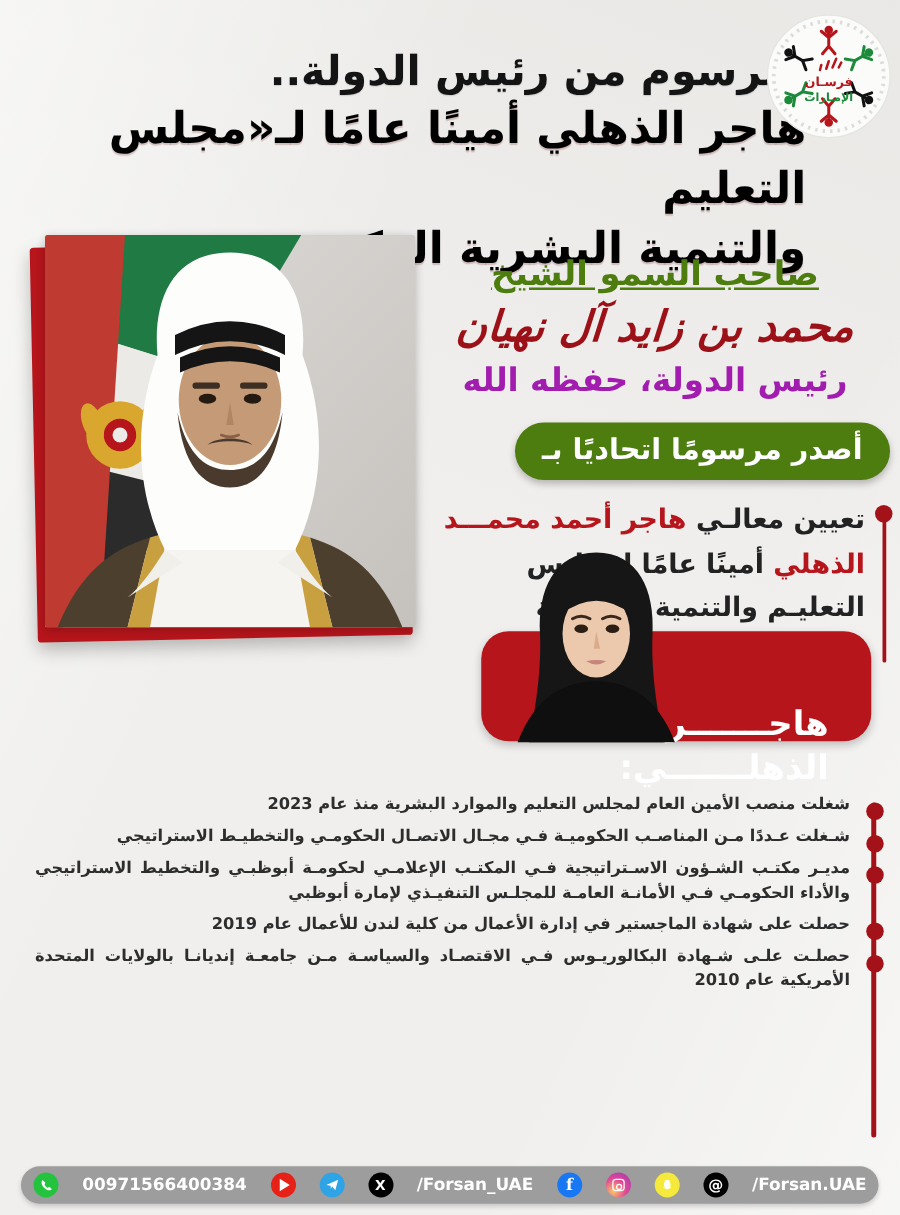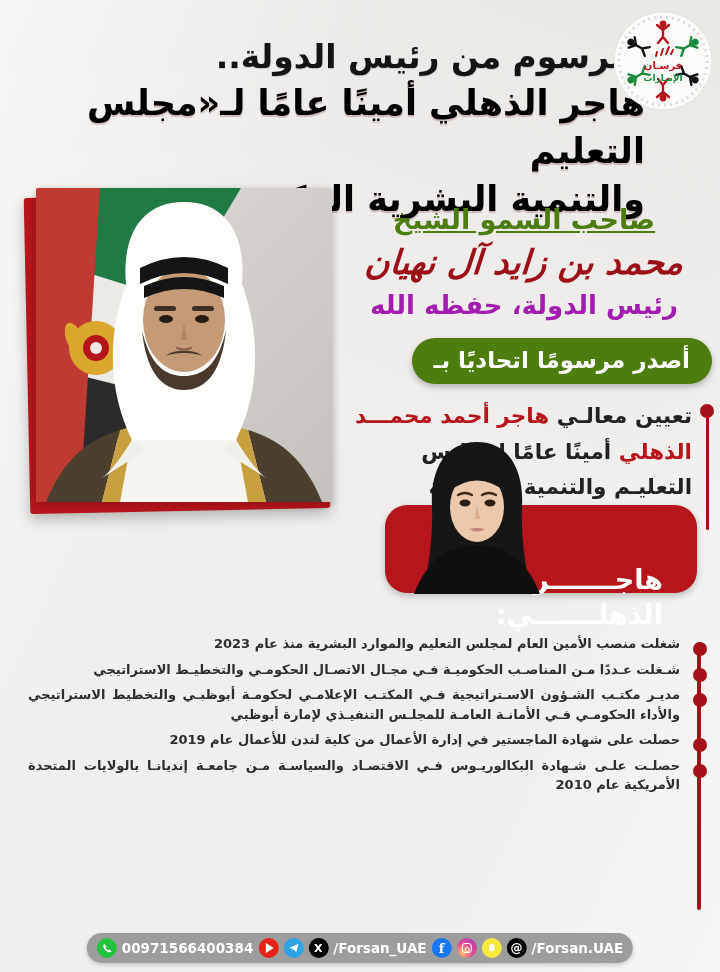--- a/index.html
+++ b/index.html
@@ -81,21 +81,21 @@
     position:relative;direction:rtl;text-align:justify;text-align-last:right;
     padding-right:24px;margin-bottom:6px;
     font-size:13px;font-weight:bold;color:#2d2d2d;line-height:1.5;
   }
   .tl-dot{position:absolute;right:-3px;top:8px;width:14px;height:14px;border-radius:50%;background:#a31218;}
 
   
   .footer{
     position:absolute;left:50%;bottom:9px;transform:translateX(-50%);
     height:30px;background:#9d9d9d;border-radius:16px;
-    display:flex;align-items:center;gap:5px;padding:0 10px;direction:ltr;z-index:2;
+    display:flex;align-items:center;gap:19px;padding:0 10px;direction:ltr;z-index:2;
     box-shadow:0 2px 4px rgba(0,0,0,.18);
   }
   .f-txt{color:#fff;font-size:13.5px;font-weight:bold;white-space:nowrap;}
   .f-ic{width:20px;height:20px;border-radius:50%;display:flex;align-items:center;justify-content:center;flex:0 0 auto;position:relative;}
   .ic-wa{background:#23c33e;}
   .ic-yt{background:#e62117;}
   .ic-tg{background:#2ea3e6;}
   .ic-x{background:#000;color:#fff;font-size:11px;font-weight:bold;}
   .ic-fb{background:#1877f2;color:#fff;font-size:13px;font-weight:bold;font-family:"DejaVu Serif",serif;}
   .ic-ig{background:radial-gradient(circle at 30% 75%, #fdc468 0%, #df4996 48%, #9b36b7 100%);}

